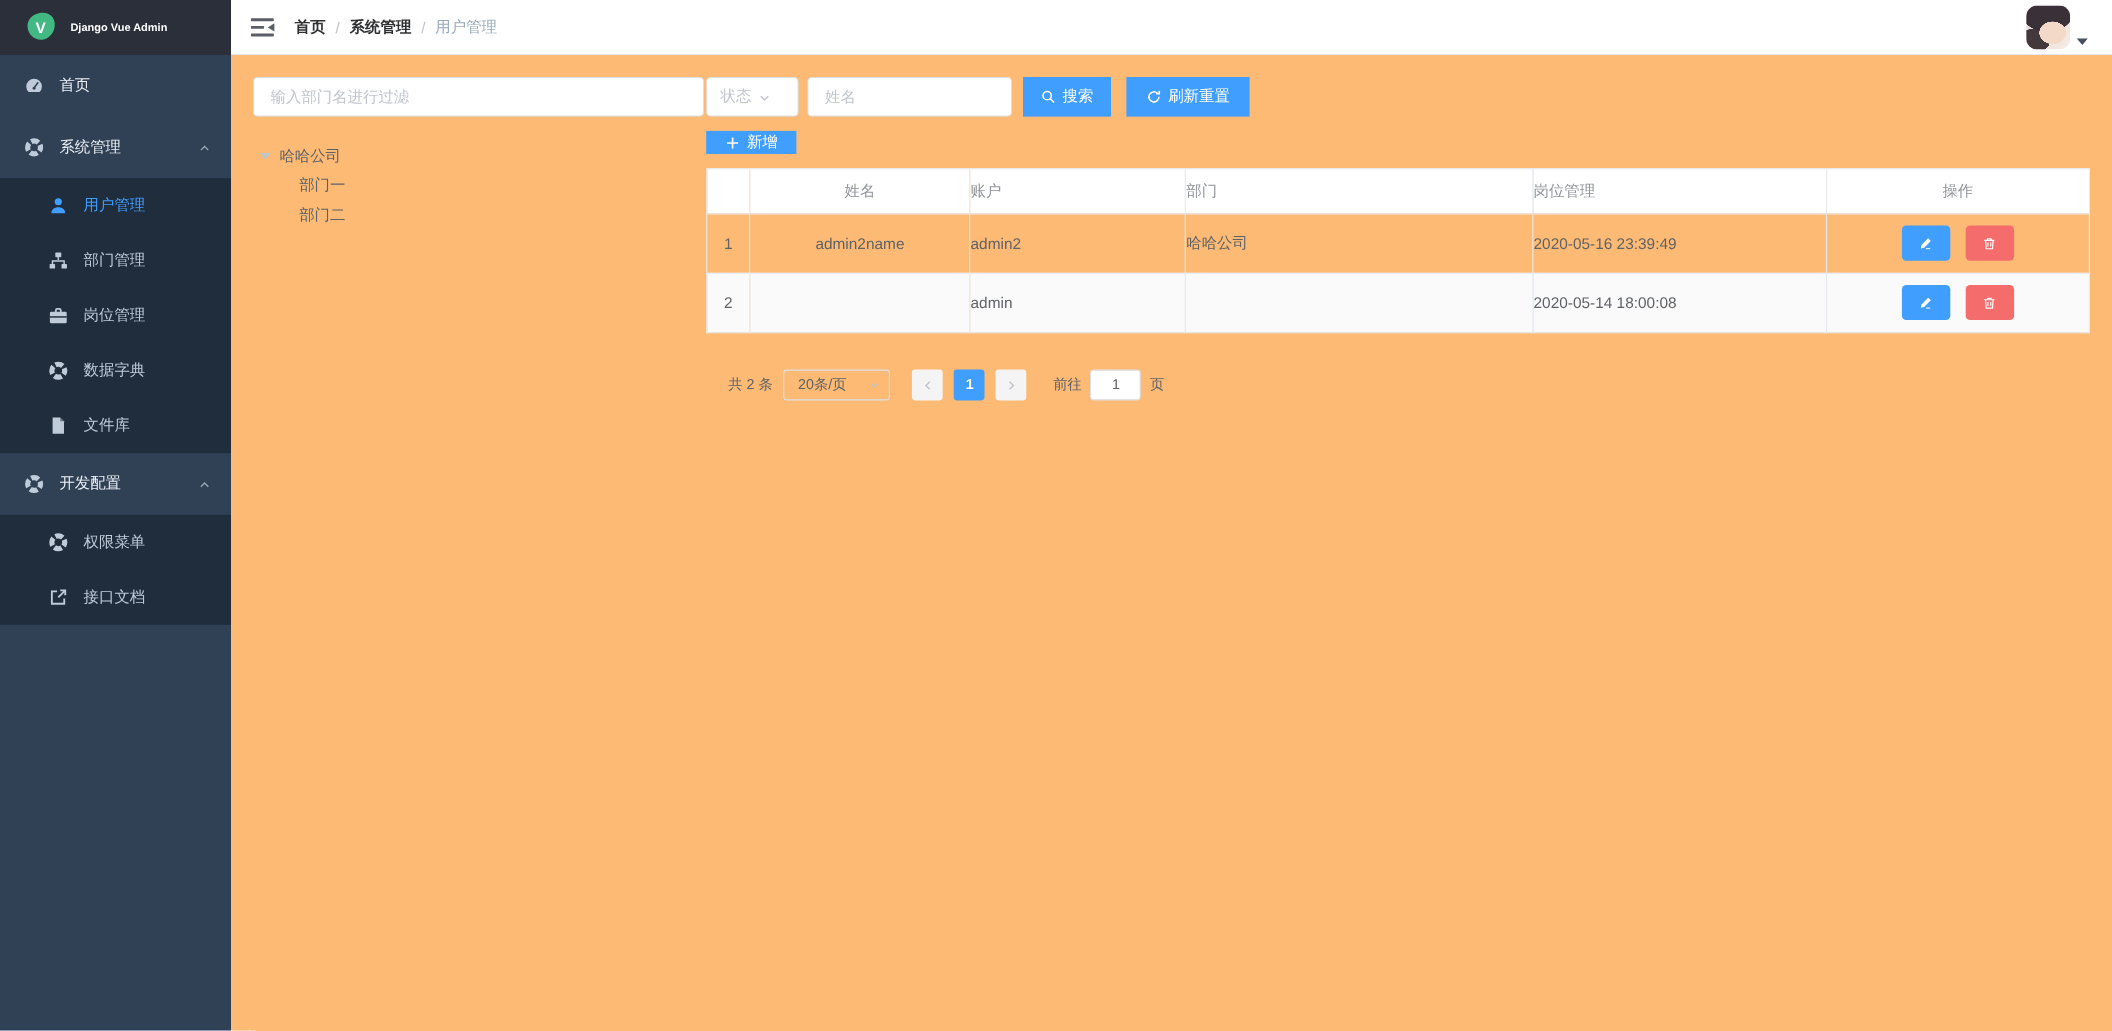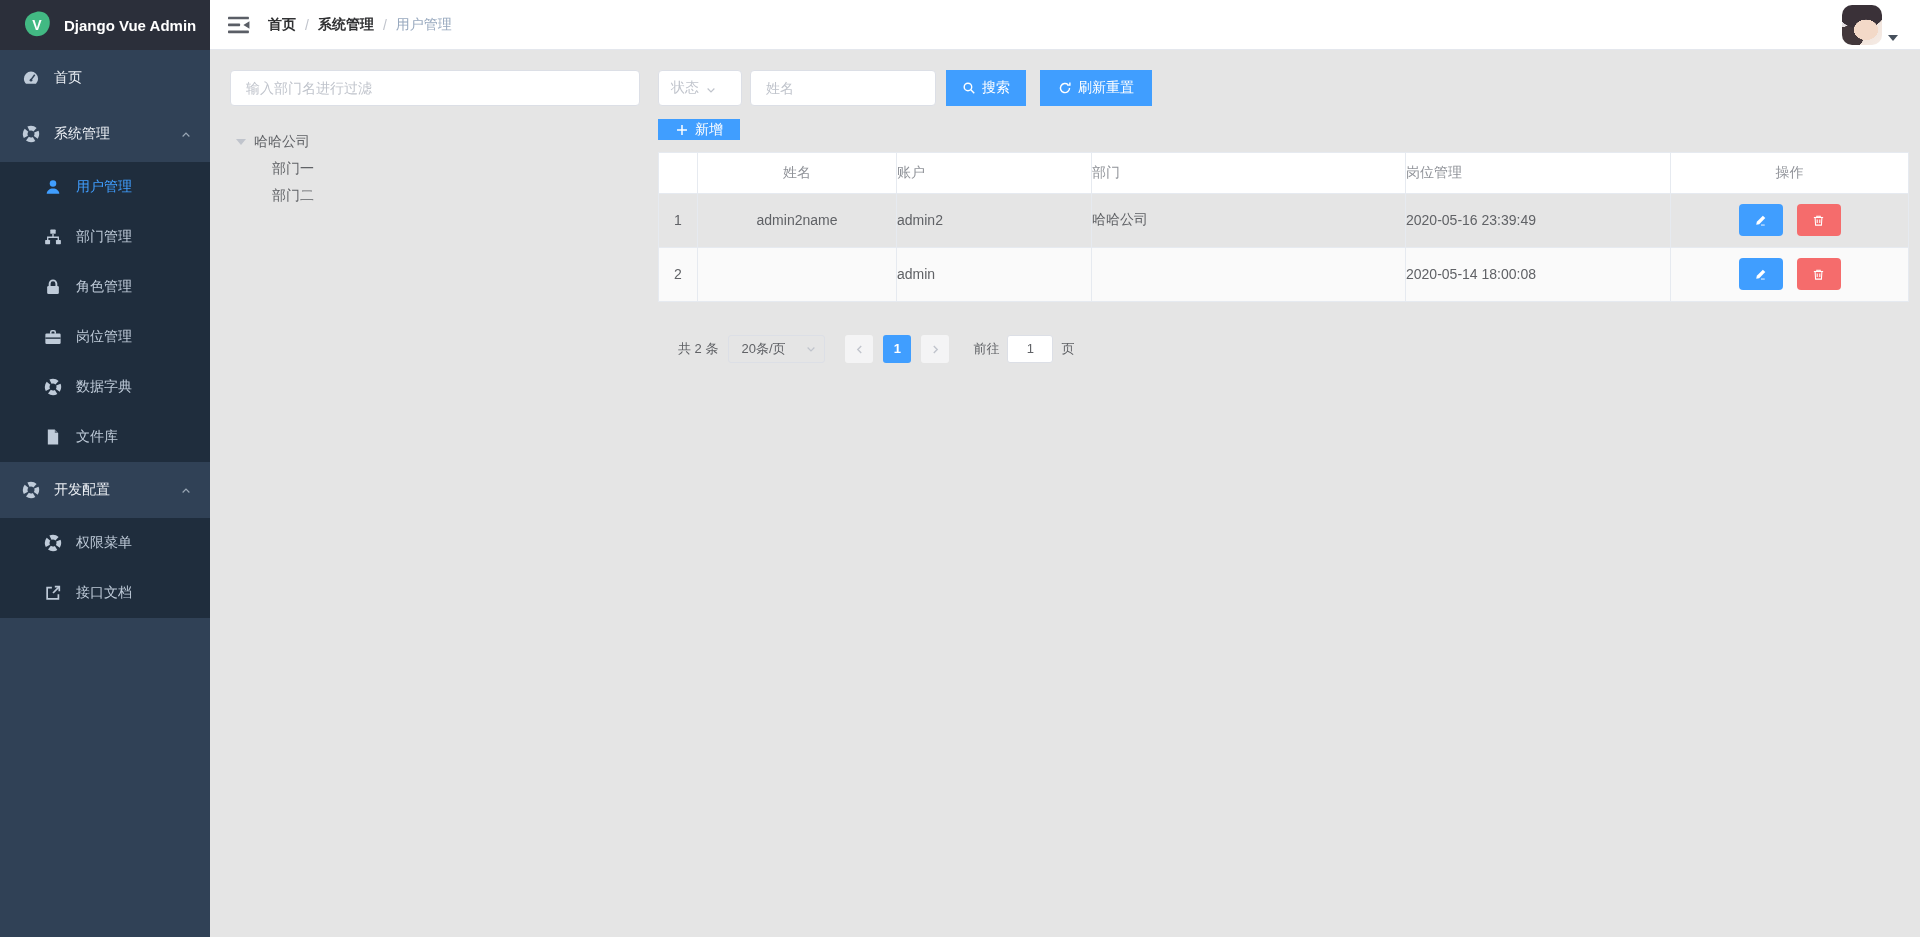--- a/index.html
+++ b/index.html
@@ -4,21 +4,21 @@
 <style>
   * { margin:0; padding:0; box-sizing:border-box; }
   html,body { width:1920px; height:937px; overflow:hidden; background:#fff;
     font-family:"Liberation Sans","DejaVu Sans",sans-serif; }
   .app { display:flex; width:1920px; height:937px; }
 
   
   .sidebar { width:210px; height:100%; background:#304156; flex:none; display:flex; flex-direction:column; }
   .logo-bar { height:50px; background:#2b2f3a; display:flex; align-items:center; padding-left:22px; gap:12px; flex:none; cursor:pointer; }
   .logo-mark { width:30px; height:30px; flex:none; }
-  .logo-title { color:#fff; font-weight:bold; font-size:15px; white-space:nowrap; }
+  .logo-title { color:#fff; font-weight:bold; font-size:10px; white-space:nowrap; }
   .menu { flex:1; overflow:hidden; }
   .menu-item { display:flex; align-items:center; height:56px; padding-left:22px; color:#ecf0f5; font-size:14px; cursor:pointer; position:relative; }
   .menu-item .mi-icon { width:18px; height:18px; margin-right:14px; color:#bfcbd9; flex:none; display:flex; align-items:center; justify-content:center; }
   .submenu { background:#1f2d3d; }
   .submenu .menu-item { height:50px; padding-left:44px; color:#bfcbd9; }
   .submenu .menu-item.active { color:#409eff; }
   .submenu .menu-item.active .mi-icon { color:#409eff; }
   .arrow { position:absolute; right:18px; top:50%; transform:translateY(-50%); width:12px; height:12px; color:#9aa7b5; }
 
   
@@ -32,21 +32,21 @@
   .user-area { position:absolute; right:22px; top:5px; display:flex; align-items:center; gap:6px; cursor:pointer; }
   .avatar { width:40px; height:40px; border-radius:10px;
     background:
       radial-gradient(65% 55% at 60% 62%, #f3d9c8 0 46%, rgba(0,0,0,0) 47%),
       radial-gradient(120% 95% at 48% 12%, #3a3138 0 50%, rgba(0,0,0,0) 51%),
       radial-gradient(60% 45% at 18% 80%, #43383c 0 60%, rgba(0,0,0,0) 61%),
       linear-gradient(135deg,#d9dde8,#efe2da 55%,#f6ece6); }
   .caret-sm { width:0; height:0; border-left:5px solid transparent; border-right:5px solid transparent; border-top:6px solid #46505c; margin-top:26px; }
 
   
-  .content { flex:1; background:#e5e5e5; padding:20px; display:flex; align-items:flex-start; gap:18px; }
+  .content { flex:1; background:#fdba74; padding:20px; display:flex; align-items:flex-start; gap:2px; }
   .tree-panel { width:410px; flex:none; }
   .tree-filter { width:100%; height:36px; border:1px solid #dcdfe6; border-radius:4px; padding:0 15px; font-size:14px; color:#606266; outline:none; font-family:inherit; }
   .tree-filter::placeholder { color:#c0c4cc; }
   .tree { margin-top:22px; font-size:14px; color:#606266; }
   .tree-node { display:flex; align-items:center; height:27px; cursor:pointer; }
   .tree-node.root { padding-left:6px; }
   .tree-node.child { padding-left:42px; }
   .tree-caret { width:0; height:0; border-left:5px solid transparent; border-right:5px solid transparent; border-top:6px solid #c0c4cc; margin-right:8px; }
 
   .right-panel { flex:1; min-width:0; }
@@ -144,29 +144,20 @@
         <div class="menu-item">
           <span class="mi-icon">
             <svg viewBox="0 0 16 16">
                 <path d="M8 5.3v2.2M3.3 10.6V8.2h9.4v2.4" stroke="currentColor" fill="none" stroke-width="1.2"></path>
                 <rect x="5.6" y="1.4" width="4.8" height="3.8" rx=".6" fill="currentColor"></rect>
                 <rect x="1" y="10.6" width="4.4" height="3.8" rx=".6" fill="currentColor"></rect>
                 <rect x="10.6" y="10.6" width="4.4" height="3.8" rx=".6" fill="currentColor"></rect>
               </svg>
           </span>
           <span>部门管理</span>
-        </div>
-        <div class="menu-item">
-          <span class="mi-icon">
-            <svg viewBox="0 0 16 16">
-                <path d="M5 7.2V5.1a3 3 0 0 1 6 0v2.1" fill="none" stroke="currentColor" stroke-width="1.7"></path>
-                <rect x="2.8" y="7" width="10.4" height="7.2" rx="1.2" fill="currentColor"></rect>
-              </svg>
-          </span>
-          <span>角色管理</span>
         </div>
         <div class="menu-item">
           <span class="mi-icon">
             <svg viewBox="0 0 16 16">
                 <path d="M6 5V3.7A1.2 1.2 0 0 1 7.2 2.5h1.6A1.2 1.2 0 0 1 10 3.7V5" fill="none" stroke="currentColor" stroke-width="1.4"></path>
                 <rect x="1.2" y="4.8" width="13.6" height="9.4" rx="1.1" fill="currentColor"></rect>
                 <rect x="1.2" y="8.4" width="13.6" height="1.2" fill="#1f2d3d"></rect>
               </svg>
           </span>
           <span>岗位管理</span>

